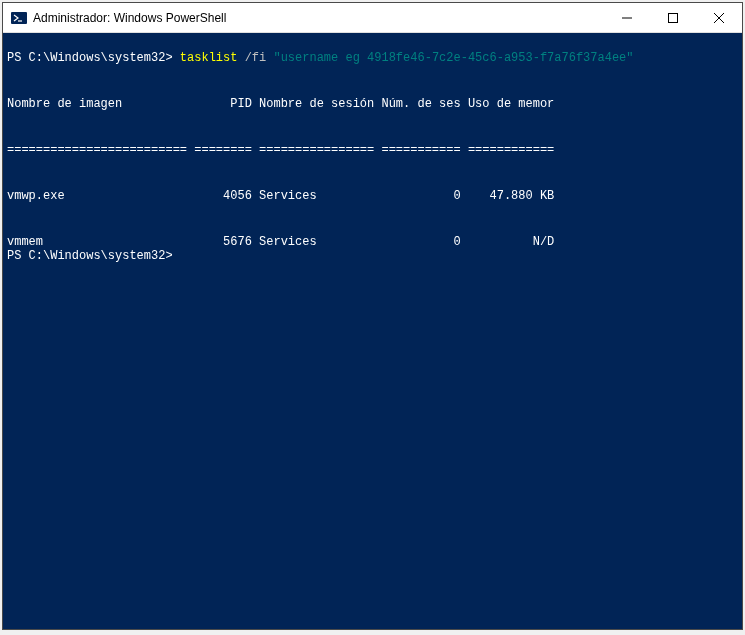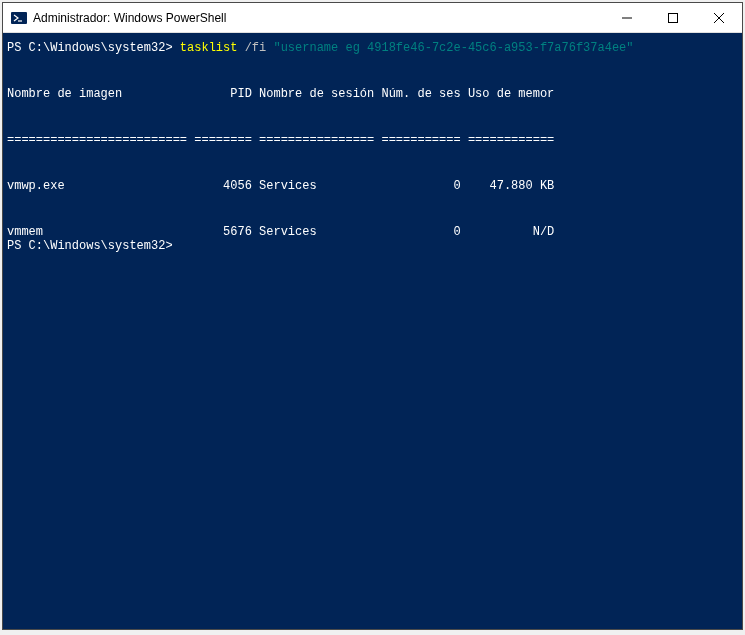--- a/index.html
+++ b/index.html
@@ -56,21 +56,21 @@
       display: flex;
       align-items: center;
       justify-content: center;
       font-size: 10px;
       color: #000000;
       cursor: pointer;
     }
     .terminal {
       flex: 1;
       background: #012456;
-      padding: 8px 4px;
+      padding: 18px 4px;
       font-family: Consolas, "Courier New", monospace;
       font-size: 12px;
       line-height: 14px;
       color: #ffffff;
       overflow: hidden;
       white-space: pre;
     }
     .prompt-path {
       color: #ffffff;
     }

